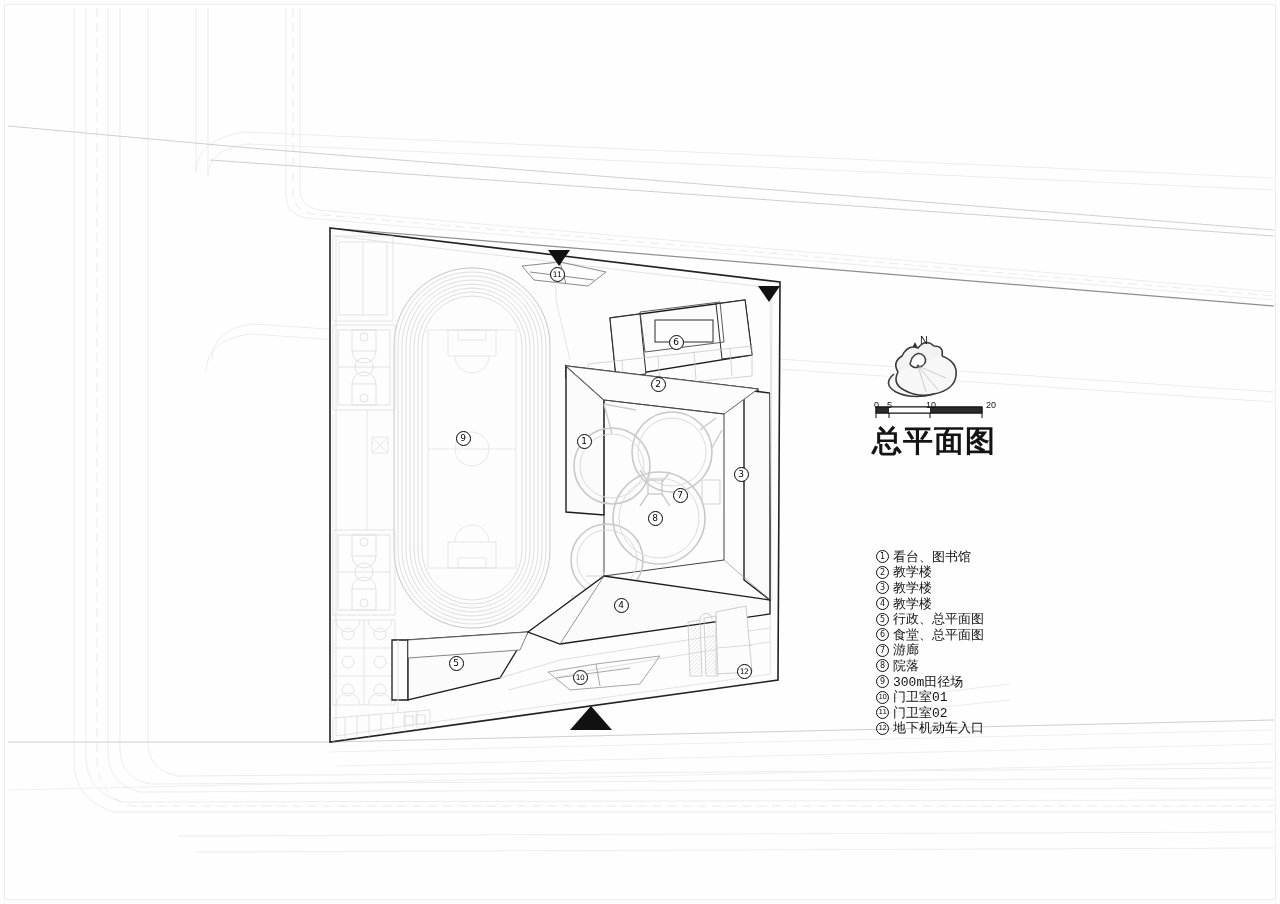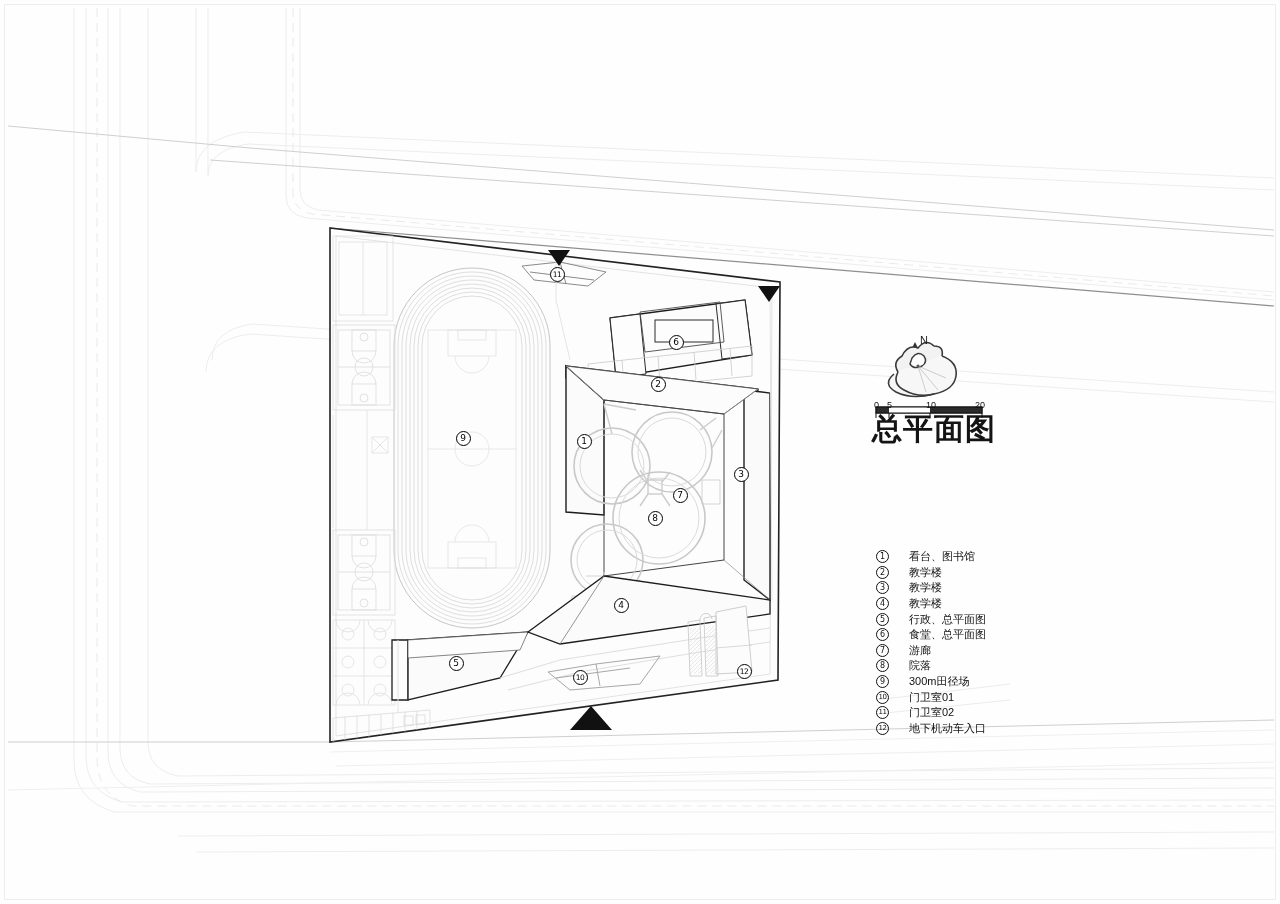--- a/index.html
+++ b/index.html
@@ -16,38 +16,38 @@
   svg{position:absolute;left:0;top:0;width:1280px;height:904px;}
 
   
   #titleblock{position:absolute;left:872px;top:330px;width:210px;}
   #compass{position:relative;height:70px;}
   #scale-labels{position:relative;height:14px;width:112px;}
   #scale-labels span{
     position:absolute;top:0;font-size:9px;color:#111;letter-spacing:0;
   }
   #plan-title{
-    font-size:30px;font-weight:bold;color:#141414;
+    margin-top:12px;font-size:30px;font-weight:bold;color:#141414;
     letter-spacing:1px;line-height:1;
     font-family:"DejaVu Sans","Liberation Sans",sans-serif;
   }
   #legend{position:absolute;left:876px;top:549px;width:230px;}
   .legend-row{
     display:flex;align-items:center;height:15.6px;
   }
   .legend-num{
     width:13px;height:13px;border:1px solid #111;border-radius:50%;
     font-size:8px;line-height:11px;text-align:center;color:#111;
     flex:0 0 13px;box-sizing:border-box;
     font-family:"DejaVu Sans","Liberation Sans",sans-serif;
   }
   .legend-num.wide{font-size:7px;letter-spacing:-0.5px;}
   .legend-label{
-    margin-left:20px;font-size:11px;color:#111;white-space:nowrap;
-    font-family:Liberation Sans, sans-serif;
+    margin-left:4px;font-size:13px;color:#111;white-space:nowrap;
+    font-family:Liberation Mono, monospace;
   }
   
   .marker{
     position:absolute;width:15px;height:15px;border:1.1px solid #000;
     border-radius:50%;background:#fff;box-sizing:border-box;
     font-size:9px;line-height:13px;text-align:center;color:#000;
     font-family:"DejaVu Sans","Liberation Sans",sans-serif;
   }
   .marker.two{font-size:7.5px;letter-spacing:-0.6px;}
 </style>
@@ -347,21 +347,21 @@
 
   <div id="titleblock">
     <div id="compass">
       <span style="position:absolute;left:48px;top:4px;font-size:11px;color:#222;
                    font-family:'Liberation Sans',sans-serif;">N</span>
     </div>
     <div id="scale-labels">
       <span style="left:2px">0</span>
       <span style="left:15px">5</span>
       <span style="left:54px">10</span>
-      <span style="left:103px">20</span>
+      <span style="left:114px">20</span>
     </div>
     <div id="plan-title">总平面图</div>
   </div>
 
   <div id="legend">
     <div class="legend-row">
       <span class="legend-num">1</span>
       <span class="legend-label">看台、图书馆</span>
     </div>
     <div class="legend-row">

